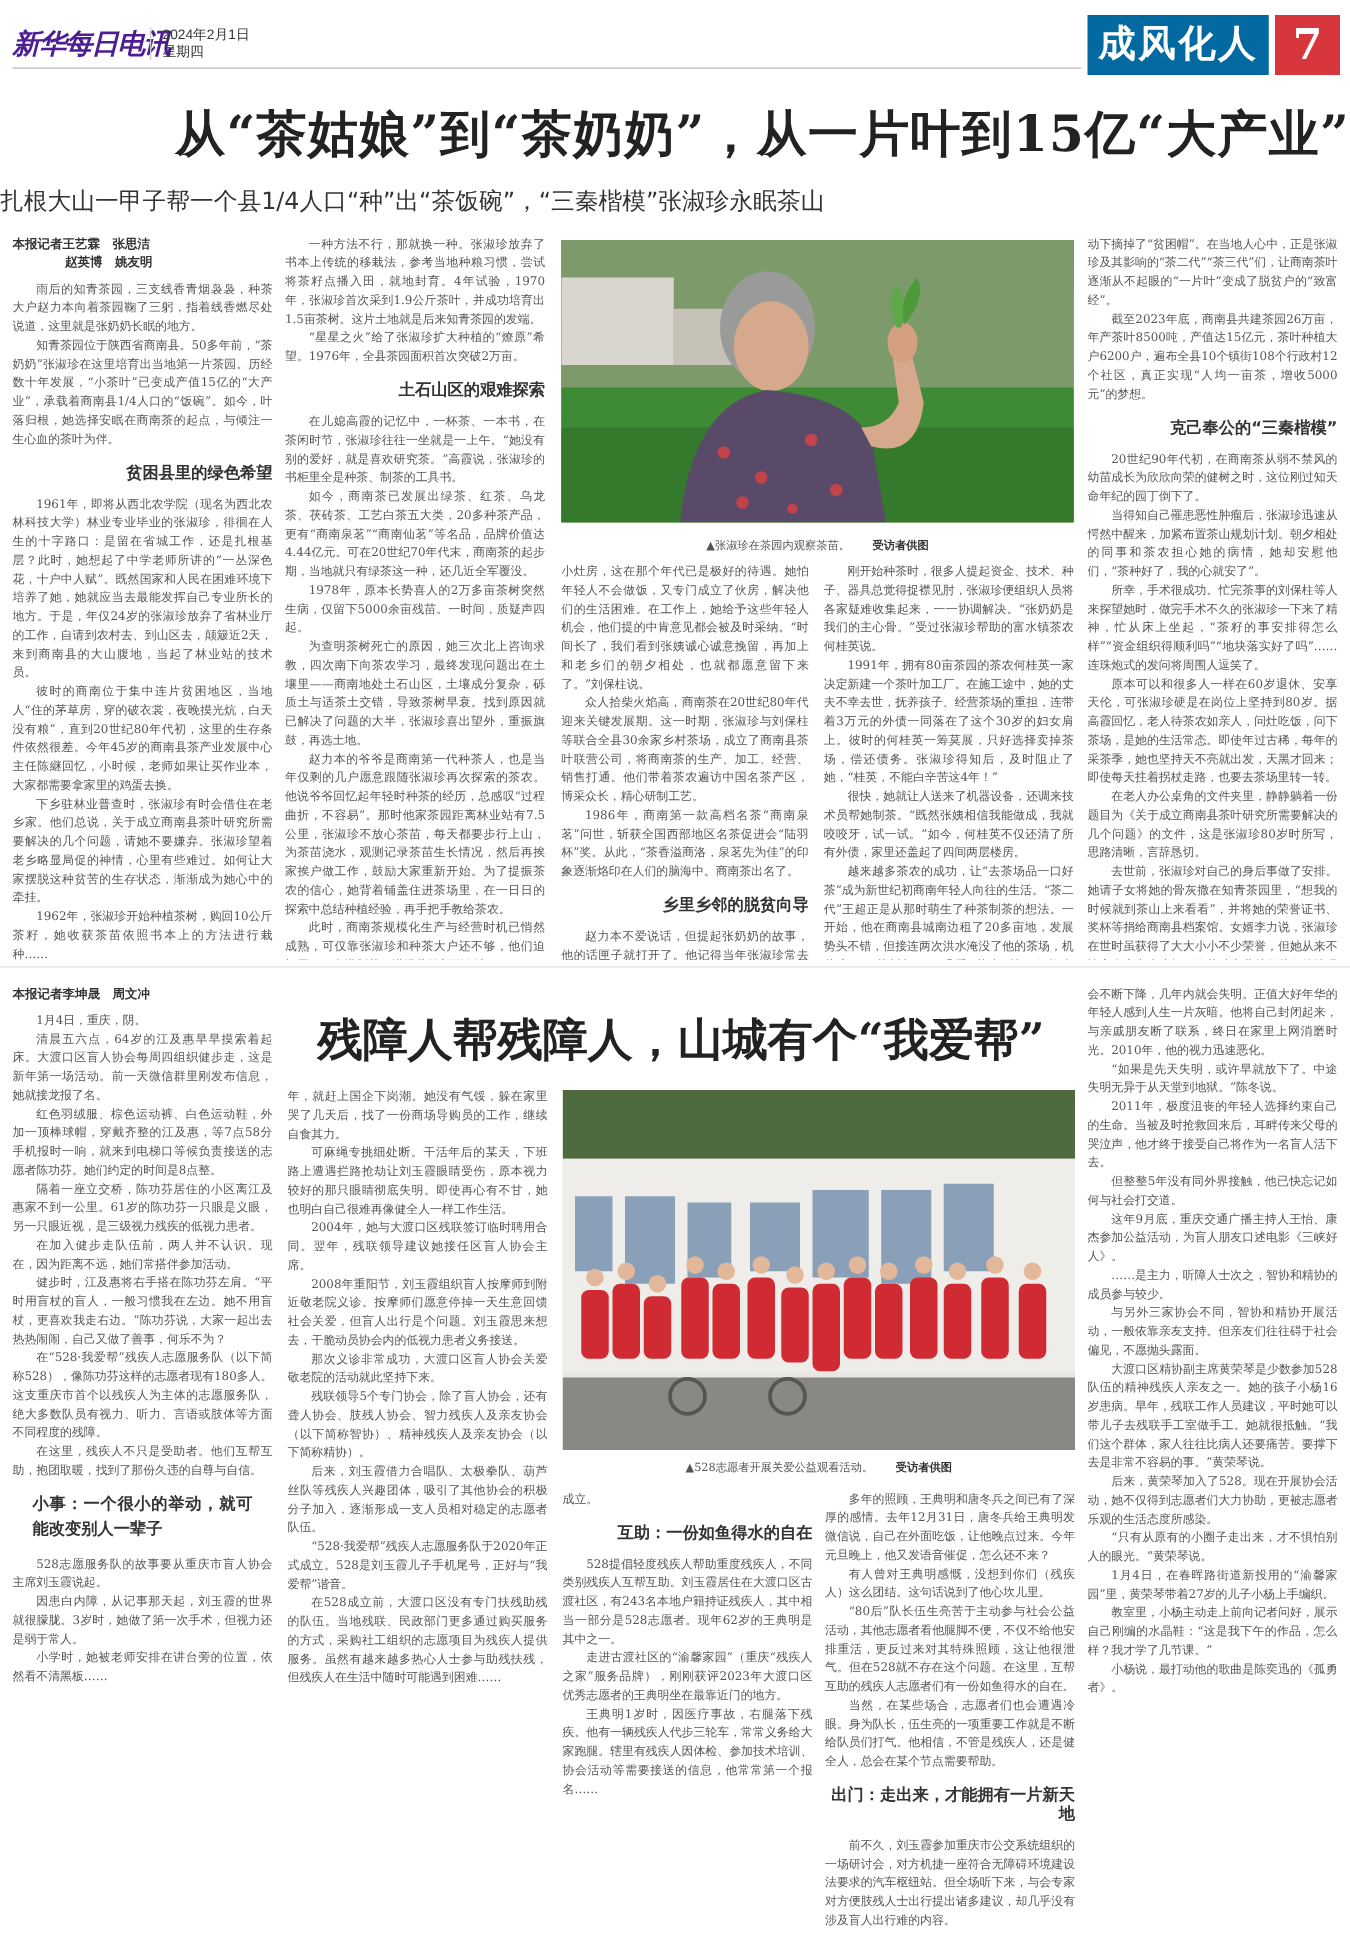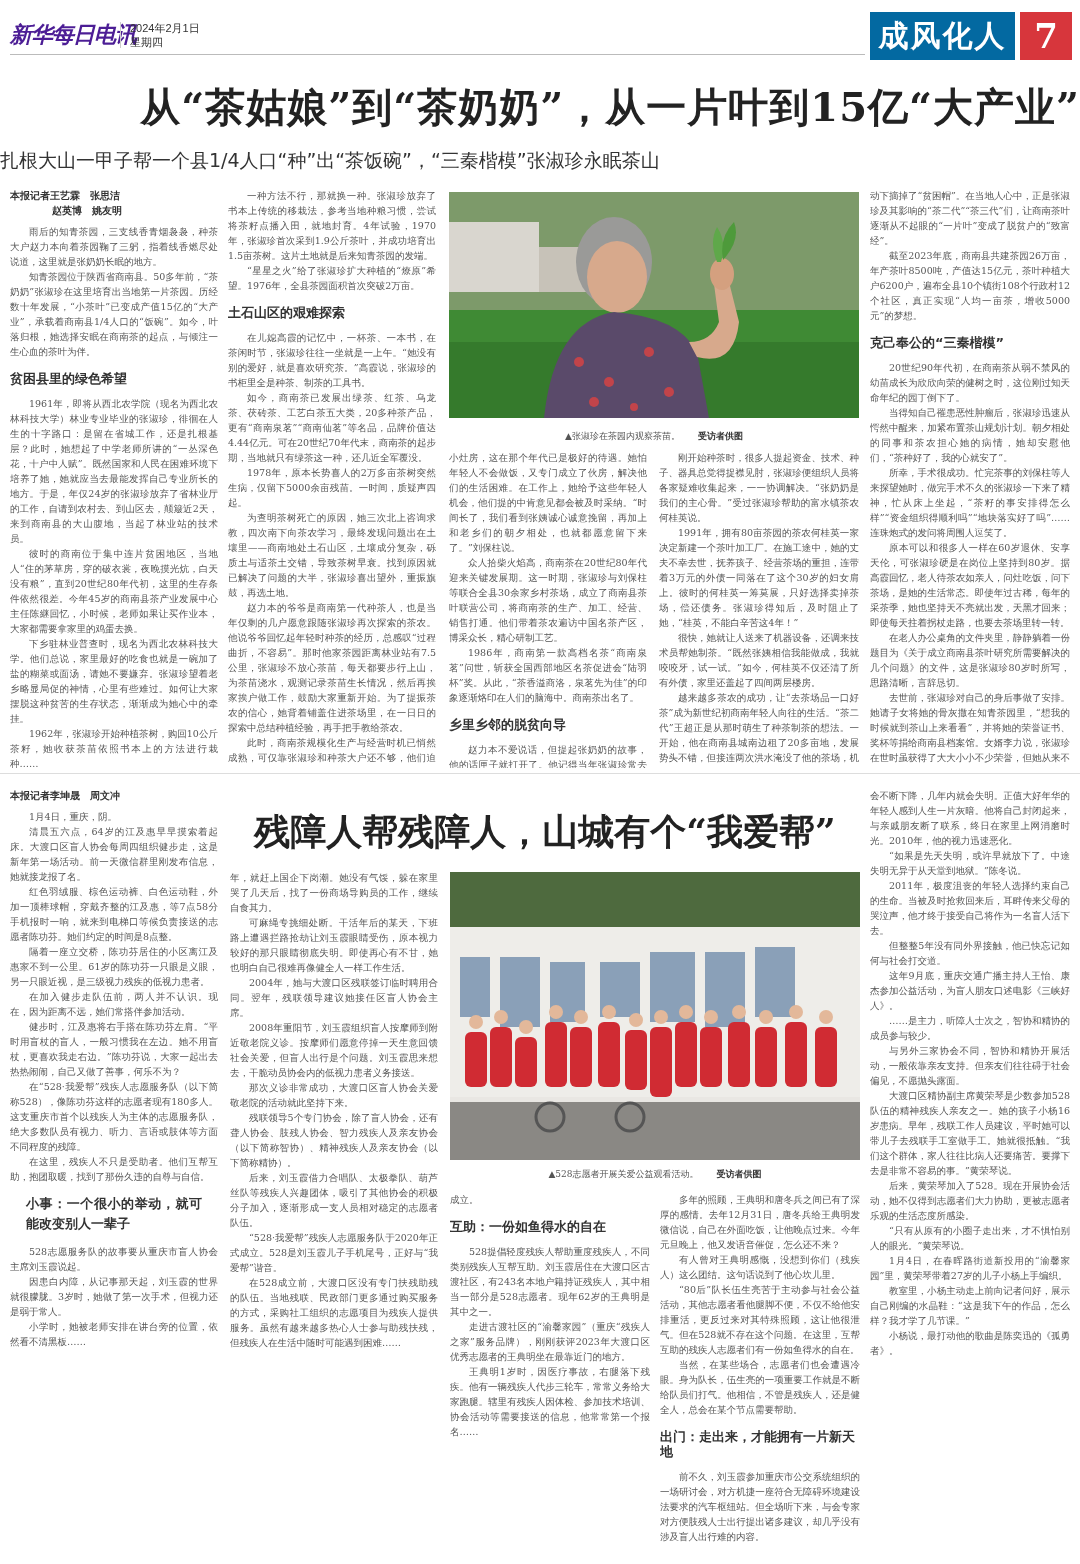--- a/index.html
+++ b/index.html
@@ -11,21 +11,21 @@
 .rule{position:absolute;left:10px;top:54px;width:310px;height:1px;background:#bbb}
 .rule2{position:absolute;left:320px;top:54px;width:545px;height:1px;background:#bbb}
 .section{position:absolute;left:870px;top:12px;width:145px;height:48px;background:#0369a1;color:#fff;font-family:"DejaVu Sans",sans-serif;font-weight:bold;font-size:30px;text-align:center;line-height:48px;letter-spacing:2px}
 .pageno{position:absolute;left:1020px;top:12px;width:52px;height:48px;background:#d7363c;color:#fff;font-family:"DejaVu Serif",serif;font-weight:bold;font-size:34px;text-align:center;line-height:48px}
 .h1{position:absolute;left:0;top:80px;width:1080px;text-align:right;font-family:"DejaVu Serif",serif;font-weight:bold;font-size:40px;color:#222;letter-spacing:1px}
 .h2{position:absolute;left:0;top:148px;width:1080px;text-align:left;font-family:"DejaVu Sans",sans-serif;font-size:19px;color:#333}
 .col{position:absolute;font-size:9.5px;line-height:15px;color:#555;text-align:justify}
 .col p{text-indent:2em}
 .byline{font-family:"DejaVu Sans",sans-serif;font-weight:bold;font-size:10px;color:#333;line-height:15px;margin-bottom:6px}
 .byline .l2{padding-left:42px}
-.sub{font-family:"DejaVu Sans",sans-serif;font-weight:bold;font-size:13px;color:#333;text-align:left;margin:12px 0 10px}
+.sub{font-family:"DejaVu Sans",sans-serif;font-weight:bold;font-size:13px;color:#333;text-align:right;margin:12px 0 10px}
 .photo{position:absolute;overflow:hidden}
 .cap{position:absolute;font-size:9px;color:#555;text-align:center;font-family:"DejaVu Serif",serif}
 .cap b{font-family:"DejaVu Sans",sans-serif;font-weight:bold;color:#333;margin-left:18px}
 .h1b{position:absolute;left:230px;top:808px;width:630px;text-align:center;font-family:"DejaVu Serif",serif;font-weight:bold;font-size:36px;color:#222}
 .divider{position:absolute;left:0;top:773px;width:1080px;height:1px;background:#ddd}
 .sub2{font-family:"DejaVu Sans",sans-serif;font-weight:bold;font-size:13px;color:#333;margin:10px 16px;line-height:20px}
 </style>
 </head>
 <body>
 
@@ -48,21 +48,21 @@
 <div class="col" style="left:10px;top:188px;width:208px;height:580px;overflow:hidden">
   <div class="byline">
     <div>本报记者王艺霖　张思洁</div>
     <div class="l2">赵英博　姚友明</div>
   </div>
   <p>雨后的知青茶园，三支线香青烟袅袅，种茶大户赵力本向着茶园鞠了三躬，指着线香燃尽处说道，这里就是张奶奶长眠的地方。</p>
   <p>知青茶园位于陕西省商南县。50多年前，“茶奶奶”张淑珍在这里培育出当地第一片茶园。历经数十年发展，“小茶叶”已变成产值15亿的“大产业”，承载着商南县1/4人口的“饭碗”。如今，叶落归根，她选择安眠在商南茶的起点，与倾注一生心血的茶叶为伴。</p>
   <div class="sub">贫困县里的绿色希望</div>
   <p>1961年，即将从西北农学院（现名为西北农林科技大学）林业专业毕业的张淑珍，徘徊在人生的十字路口：是留在省城工作，还是扎根基层？此时，她想起了中学老师所讲的“一丛深色花，十户中人赋”。既然国家和人民在困难环境下培养了她，她就应当去最能发挥自己专业所长的地方。于是，年仅24岁的张淑珍放弃了省林业厅的工作，自请到农村去、到山区去，颠簸近2天，来到商南县的大山腹地，当起了林业站的技术员。</p>
   <p>彼时的商南位于集中连片贫困地区，当地人“住的茅草房，穿的破衣裳，夜晚摸光炕，白天没有粮”，直到20世纪80年代初，这里的生存条件依然很差。今年45岁的商南县茶产业发展中心主任陈継回忆，小时候，老师如果让买作业本，大家都需要拿家里的鸡蛋去换。</p>
-  <p>下乡驻林业普查时，现名为西北农林科技大学。他们总说，家里最好的吃食也就是一碗加了盐的糊菜或面汤，请她不要嫌弃。张淑珍望着老乡略显局促的神情，心里有些难过。如何让大家摆脱这种贫苦的生存状态，渐渐成为她心中的牵挂。</p>
+  <p>下乡驻林业普查时，张淑珍有时会借住在老乡家。他们总说，关于成立商南县茶叶研究所需要解决的几个问题，请她不要嫌弃。张淑珍望着老乡略显局促的神情，心里有些难过。如何让大家摆脱这种贫苦的生存状态，渐渐成为她心中的牵挂。</p>
   <p>1962年，张淑珍开始种植茶树，购回10公斤茶籽，她收获茶苗依照书本上的方法进行栽种……</p>
 </div>
 
 <div class="col" style="left:228px;top:188px;width:208px;height:580px;overflow:hidden">
   <p>一种方法不行，那就换一种。张淑珍放弃了书本上传统的移栽法，参考当地种粮习惯，尝试将茶籽点播入田，就地封育。4年试验，1970年，张淑珍首次采到1.9公斤茶叶，并成功培育出1.5亩茶树。这片土地就是后来知青茶园的发端。</p>
   <p>“星星之火”给了张淑珍扩大种植的“燎原”希望。1976年，全县茶园面积首次突破2万亩。</p>
   <div class="sub">土石山区的艰难探索</div>
   <p>在儿媳高霞的记忆中，一杯茶、一本书，在茶闲时节，张淑珍往往一坐就是一上午。“她没有别的爱好，就是喜欢研究茶。”高霞说，张淑珍的书柜里全是种茶、制茶的工具书。</p>
   <p>如今，商南茶已发展出绿茶、红茶、乌龙茶、茯砖茶、工艺白茶五大类，20多种茶产品，更有“商南泉茗”“商南仙茗”等名品，品牌价值达4.44亿元。可在20世纪70年代末，商南茶的起步期，当地就只有绿茶这一种，还几近全军覆没。</p>
   <p>1978年，原本长势喜人的2万多亩茶树突然生病，仅留下5000余亩残苗。一时间，质疑声四起。</p>

